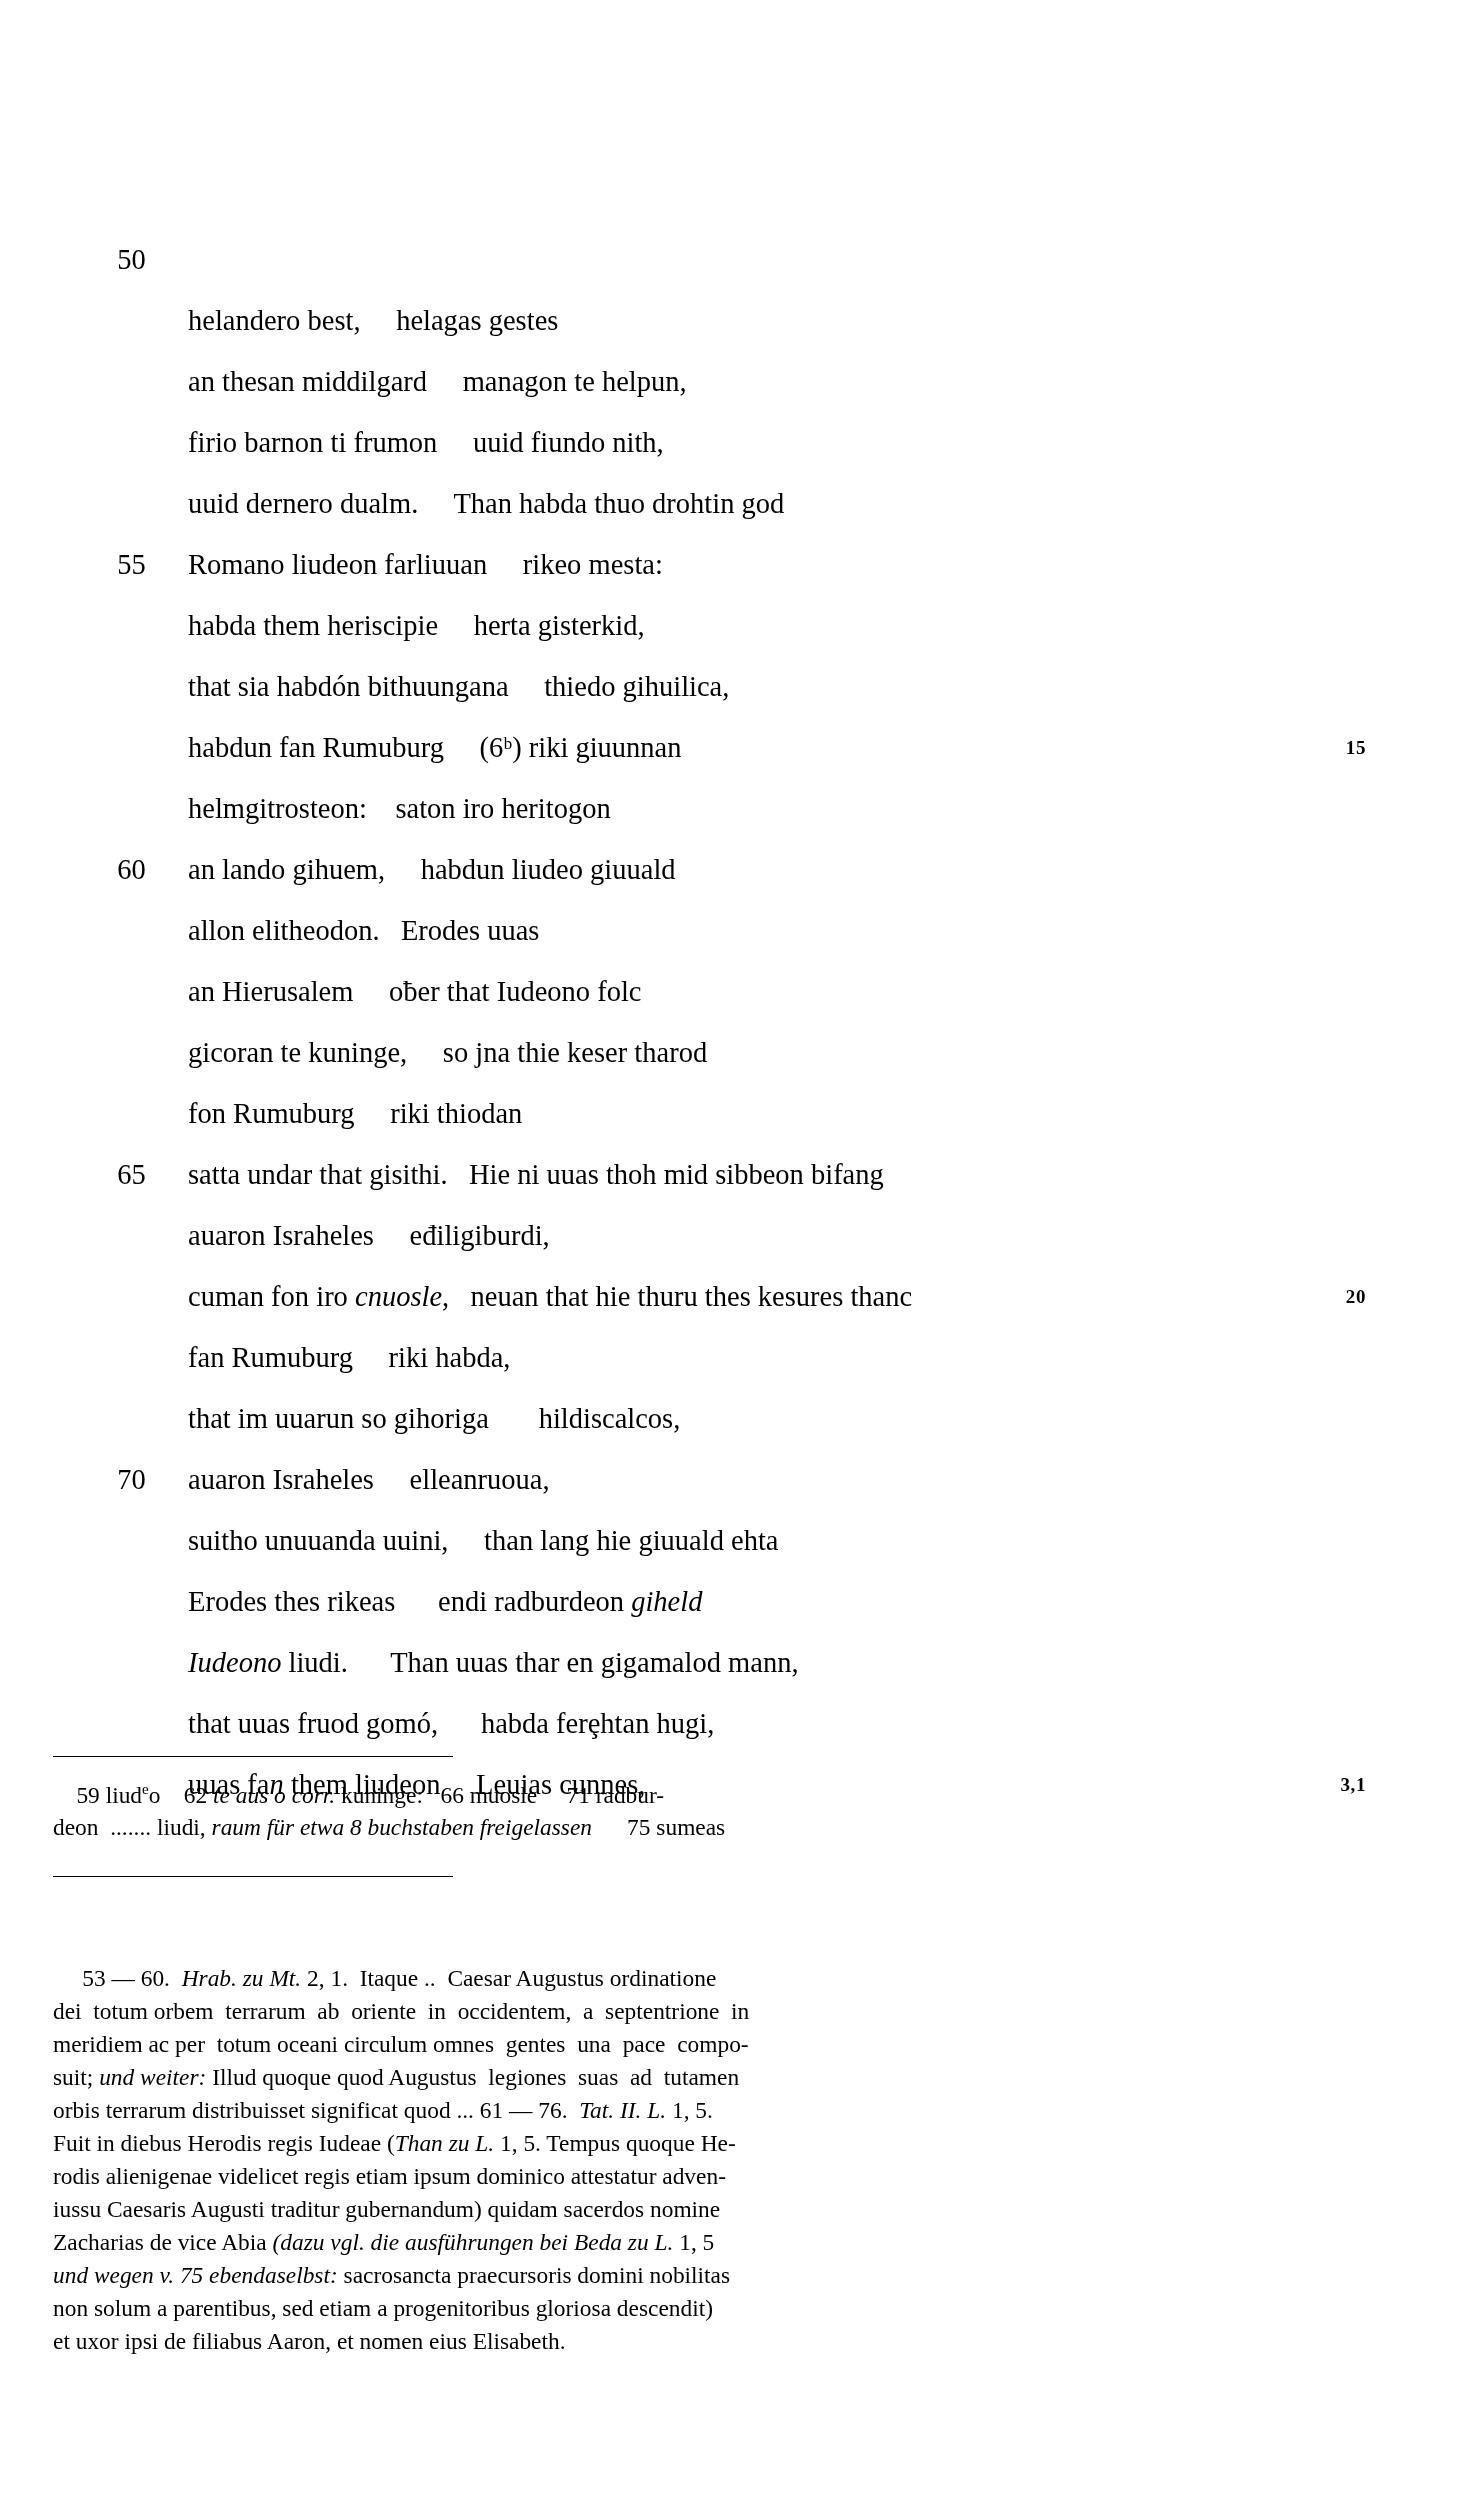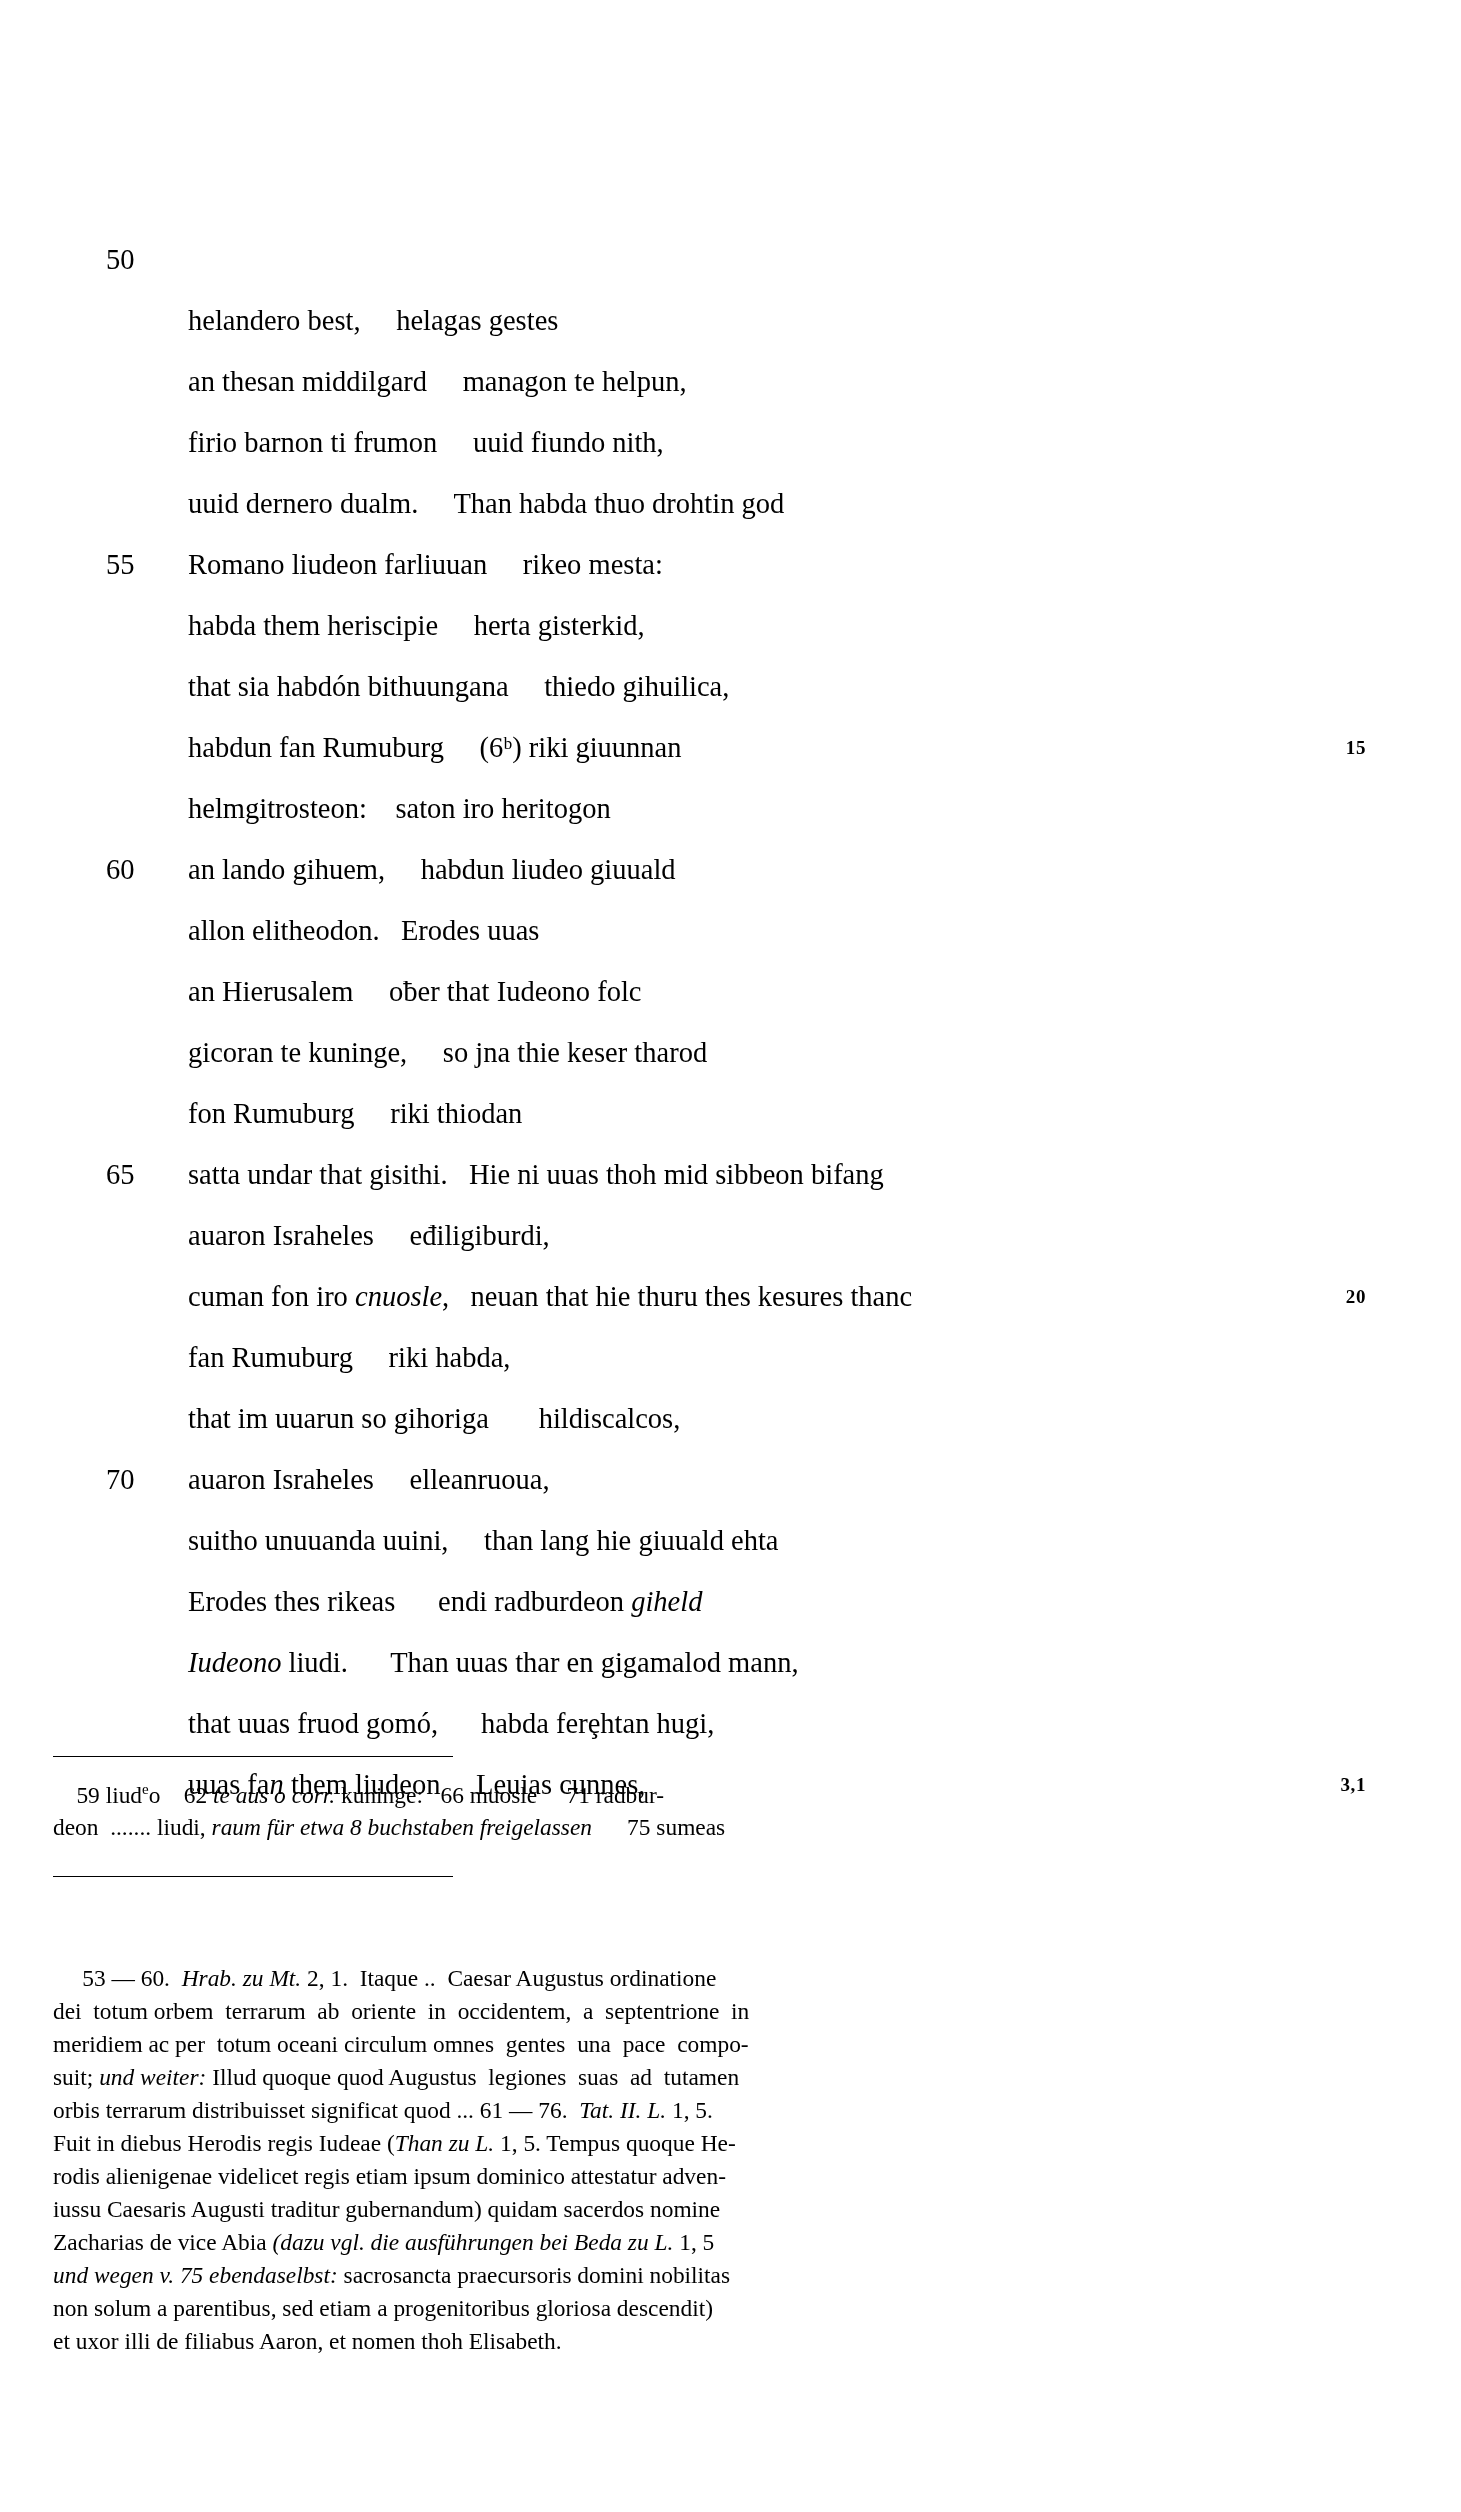--- a/index.html
+++ b/index.html
@@ -59,21 +59,21 @@
     position: relative;
     height: 61px;
     line-height: 61px;
     white-space: pre;
     font-size: 28.5px;
   }
   .vnum {
     position: absolute;
     left: 106px;
     width: 51px;
-    text-align: left;
+    text-align: center;
     font-size: 28.5px;
   }
   .vtext {
     position: absolute;
     left: 188px;
     font-size: 28.5px;
     white-space: pre;
   }
   .marg {
     position: absolute;
@@ -297,17 +297,17 @@
     <div class="ln">dei  totum orbem  terrarum  ab  oriente  in  occidentem,  a  septentrione  in</div>
     <div class="ln">meridiem ac per  totum oceani circulum omnes  gentes  una  pace  compo-</div>
     <div class="ln">suit; <em>und weiter:</em> Illud quoque quod Augustus  legiones  suas  ad  tutamen</div>
     <div class="ln">orbis terrarum distribuisset significat quod ... 61 — 76.  <em>Tat. II. L.</em> 1, 5.</div>
     <div class="ln">Fuit in diebus Herodis regis Iudeae (<em>Than zu L.</em> 1, 5. Tempus quoque He-</div>
     <div class="ln">rodis alienigenae videlicet regis etiam ipsum dominico attestatur adven-</div>
     <div class="ln">iussu Caesaris Augusti traditur gubernandum) quidam sacerdos nomine</div>
     <div class="ln">Zacharias de vice Abia <em>(dazu vgl. die ausführungen bei Beda zu L.</em> 1, 5</div>
     <div class="ln"><em>und wegen v. 75 ebendaselbst:</em> sacrosancta praecursoris domini nobilitas</div>
     <div class="ln">non solum a parentibus, sed etiam a progenitoribus gloriosa descendit)</div>
-    <div class="ln">et uxor illi de filiabus Aaron, et nomen thoh Elisabeth.</div>
+    <div class="ln">et uxor ipsi de filiabus Aaron, et nomen eius Elisabeth.</div>
   </div>
 
 </div>
 
 
 </body></html>

